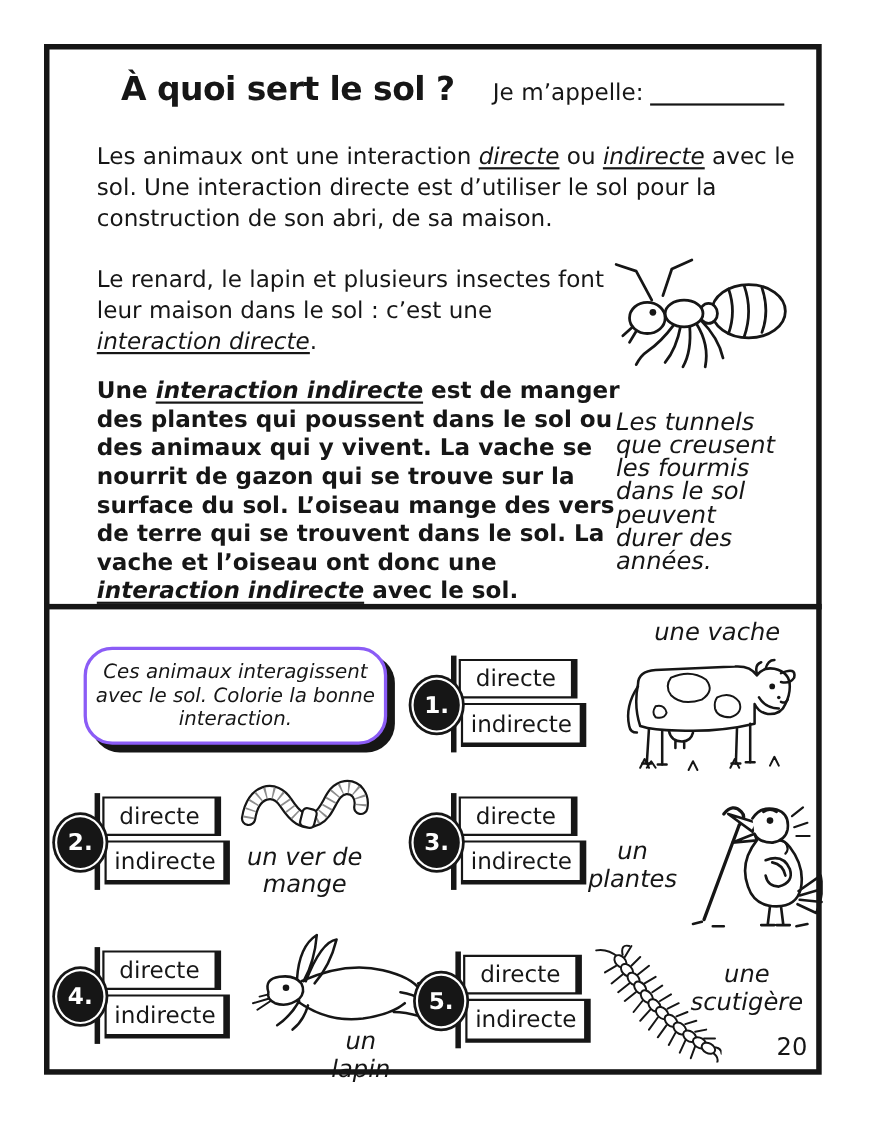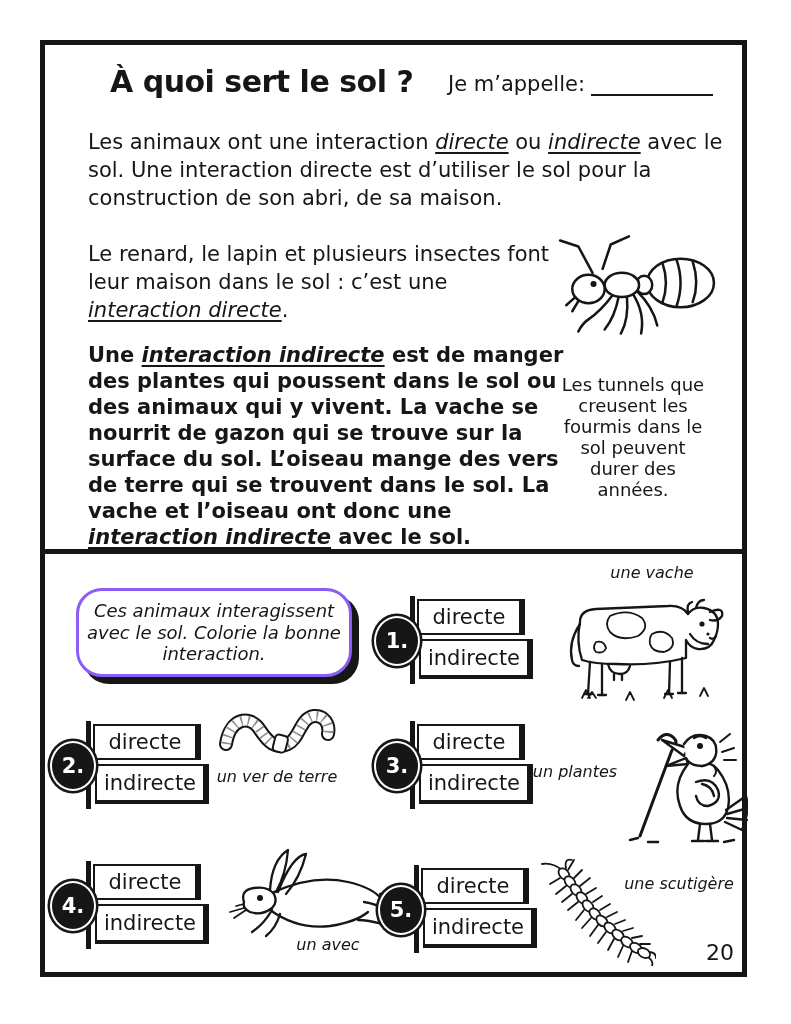--- a/index.html
+++ b/index.html
@@ -11,36 +11,36 @@
          font-size:30px;font-weight:bold;letter-spacing:-0.5px;}
   .name-row{position:absolute;left:448px;top:70px;display:flex;align-items:flex-end;}
   .name-label{font-size:21px;}
   .name-line{width:122px;height:24px;border-bottom:2.5px solid #161616;margin-left:6px;}
   .para{position:absolute;font-size:21px;line-height:28px;}
   .p1{left:88px;top:128px;width:650px;}
   .p2{left:88px;top:240px;width:470px;}
   .p3{left:88px;top:342px;width:500px;line-height:26px;font-weight:bold;}
   .em{font-style:italic;text-decoration:underline;text-underline-offset:3px;}
   .ant-art{position:absolute;left:548px;top:232px;width:170px;height:112px;}
-  .ant-caption{position:absolute;left:560px;top:374px;width:146px;text-align:center;
-               font-size:18px;line-height:21px;}
+  .ant-caption{position:absolute;left:560px;top:374px;width:146px;text-align:left;
+               font-style:italic;font-size:22px;line-height:21px;}
   .bubble{position:absolute;left:76px;top:588px;width:258px;padding:9px 6px;
           border:3px solid #8b5cf6;border-radius:26px;background:#fff;
           box-shadow:7px 7px 0 #161616;text-align:center;font-style:italic;font-size:18px;line-height:21.5px;}
   .choice{position:absolute;width:150px;height:84px;}
   .vbar{position:absolute;left:20px;top:-3px;width:5px;height:88px;background:#161616;}
   .opt{position:absolute;background:#fff;border:2px solid #161616;border-right:6px solid #161616;
        display:flex;align-items:center;justify-content:center;font-size:21px;}
   .o1{left:27px;top:0;width:100px;height:32px;}
   .o2{left:29px;top:40px;width:106px;height:34px;border-bottom:4px solid #161616;}
   .num{position:absolute;left:-16px;top:17px;width:42px;height:46px;border-radius:50%;
        background:#161616;color:#fff;border:2.5px solid #fff;box-shadow:0 0 0 2.5px #161616;
        display:flex;align-items:center;justify-content:center;font-size:21px;font-weight:bold;}
   .art{position:absolute;}
-  .animal-label{position:absolute;font-style:italic;font-size:16px;text-align:center;}
+  .animal-label{position:absolute;font-style:italic;font-size:22px;text-align:center;}
   .page-num{position:absolute;left:690px;top:940px;width:44px;text-align:right;font-size:22px;}
   svg{display:block;width:100%;height:100%;}
 </style>
 </head>
 <body>
 
 <div class="sheet">
   <div class="frame"></div>
   <div class="divider"></div>
 
@@ -110,21 +110,21 @@
     <div class="num">2.</div>
   </div>
   <div class="art" style="left:218px;top:702px;width:118px;height:64px">
     <svg viewBox="0 0 118 64">
       <path d="M8,42 C12,16 32,12 42,28 C50,40 58,48 70,42 C82,36 82,16 96,14 C106,13 112,22 110,32" stroke="#161616" stroke-width="14" fill="none" stroke-linecap="round"></path>
       <path d="M8,42 C12,16 32,12 42,28 C50,40 58,48 70,42 C82,36 82,16 96,14 C106,13 112,22 110,32" stroke="#fff" stroke-width="10" fill="none" stroke-linecap="round"></path>
       <path d="M8,42 C12,16 32,12 42,28 C50,40 58,48 70,42 C82,36 82,16 96,14 C106,13 112,22 110,32" stroke="#8d8d8d" stroke-width="10" fill="none" stroke-dasharray="1.6 5.5"></path>
       <rect x="56" y="33" width="13" height="17" rx="4" transform="rotate(14 62 41)" fill="#fff" stroke="#161616" stroke-width="2"></rect>
     </svg>
   </div>
-  <div class="animal-label" style="left:202px;top:767px;width:150px">un ver de terre</div>
+  <div class="animal-label" style="left:202px;top:767px;width:150px">un ver de mange</div>
 
   <div class="choice" style="left:390px;top:724px">
     <div class="vbar"></div>
     <div class="opt o1">directe</div>
     <div class="opt o2">indirecte</div>
     <div class="num">3.</div>
   </div>
   <div class="animal-label" style="left:528px;top:762px;width:94px">un plantes</div>
   <div class="art" style="left:614px;top:722px;width:134px;height:130px">
     <svg viewBox="0 0 134 130">
@@ -158,21 +158,21 @@
         <path d="M56,64 Q84,84 116,80 Q142,76 154,66"></path>
         <path d="M150,56 Q174,60 178,74 Q178,80 168,78 Q154,74 144,74"></path>
         <path d="M58,64 Q50,78 38,86 M66,68 Q62,82 52,90"></path>
         <path d="M166,48 Q176,44 176,52 Q176,58 168,56"></path>
         <path d="M30,56 Q26,44 40,42 Q54,40 60,48 Q64,56 58,62 Q48,70 36,66 Q28,62 30,56 Z" fill="#fff"></path>
         <circle cx="46" cy="52" r="3" fill="#161616" stroke="none"></circle>
         <path d="M30,58 L22,60 M30,62 L16,66 M32,64 L20,72" stroke-width="1.8"></path>
       </g>
     </svg>
   </div>
-  <div class="animal-label" style="left:284px;top:935px;width:88px">un avec</div>
+  <div class="animal-label" style="left:284px;top:935px;width:88px">un lapin</div>
 
   <div class="choice" style="left:394px;top:868px">
     <div class="vbar"></div>
     <div class="opt o1">directe</div>
     <div class="opt o2">indirecte</div>
     <div class="num">5.</div>
   </div>
   <div class="art" style="left:538px;top:858px;width:118px;height:108px">
     <svg viewBox="0 0 118 108">
       <g stroke="#161616" stroke-width="1.8" fill="none" stroke-linecap="round">

